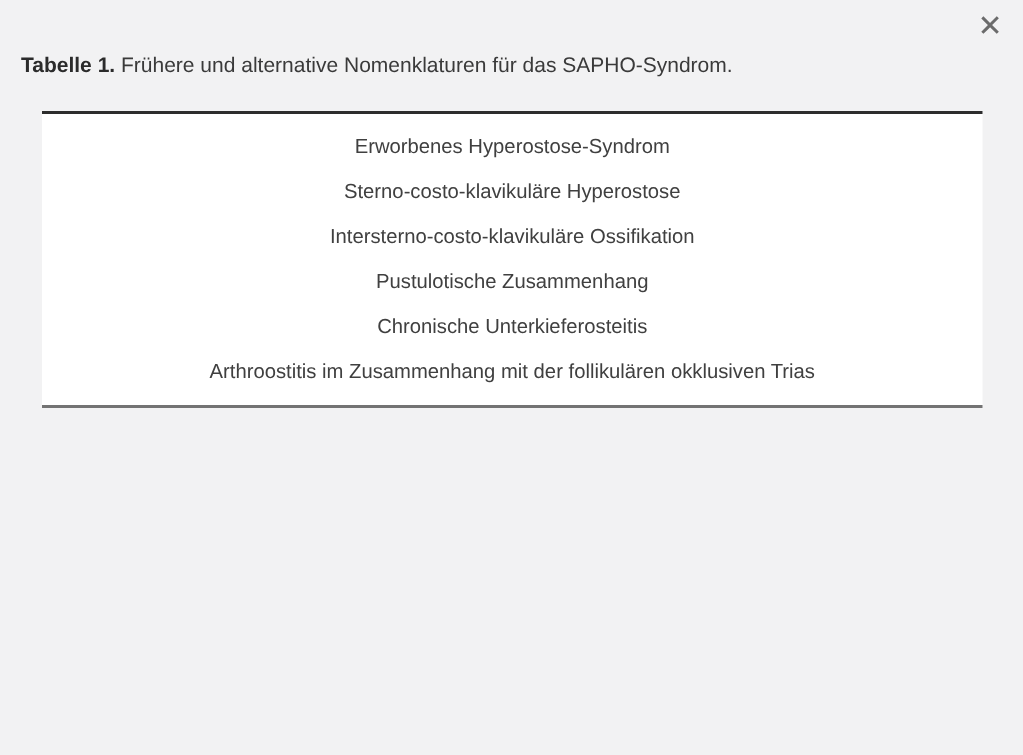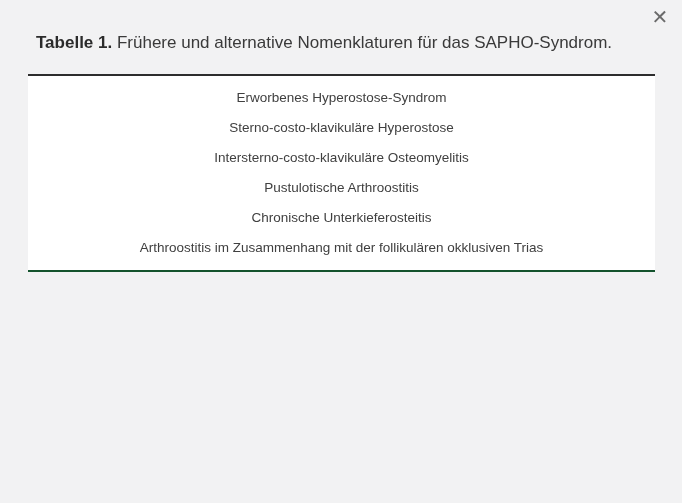--- a/index.html
+++ b/index.html
@@ -29,41 +29,41 @@
     .close-glyph {
       font-family: "DejaVu Sans", sans-serif;
       font-size: 20px;
       line-height: 34px;
       color: #6b6b6b;
       font-weight: 400;
       display: inline-block;
     }
     .caption {
       position: absolute;
-      left: 36px;
+      left: 14px;
       top: 33px;
       right: 30px;
-      font-size: 17px;
+      font-size: 14px;
       line-height: 20px;
       color: #3a3a3a;
       white-space: nowrap;
     }
     .caption-label {
       font-weight: bold;
       color: #2b2b2b;
     }
     .table {
       position: absolute;
       left: 28px;
       top: 74px;
       width: 627px;
       box-sizing: border-box;
       background: #ffffff;
       border-top: 2px solid #2d2d2d;
-      border-bottom: 2px solid #14532d;
+      border-bottom: 2px solid #737373;
       padding: 7px 6px;
     }
     .row {
       text-align: center;
       font-size: 13.5px;
       line-height: 30px;
       color: #404040;
     }
   </style>
 </head>
@@ -76,19 +76,19 @@
   </button>
 
   <div class="caption">
     <span class="caption-label">Tabelle 1.</span>
     <span class="caption-text">Frühere und alternative Nomenklaturen für das SAPHO-Syndrom.</span>
   </div>
 
   <div class="table">
     <div class="row">Erworbenes Hyperostose-Syndrom</div>
     <div class="row">Sterno-costo-klavikuläre Hyperostose</div>
-    <div class="row">Intersterno-costo-klavikuläre Osteomyelitis</div>
-    <div class="row">Pustulotische Arthroostitis</div>
+    <div class="row">Intersterno-costo-klavikuläre Ossifikation</div>
+    <div class="row">Pustulotische Zusammenhang</div>
     <div class="row">Chronische Unterkieferosteitis</div>
     <div class="row">Arthroostitis im Zusammenhang mit der follikulären okklusiven Trias</div>
   </div>
 
 </div>
 
 </body></html>

